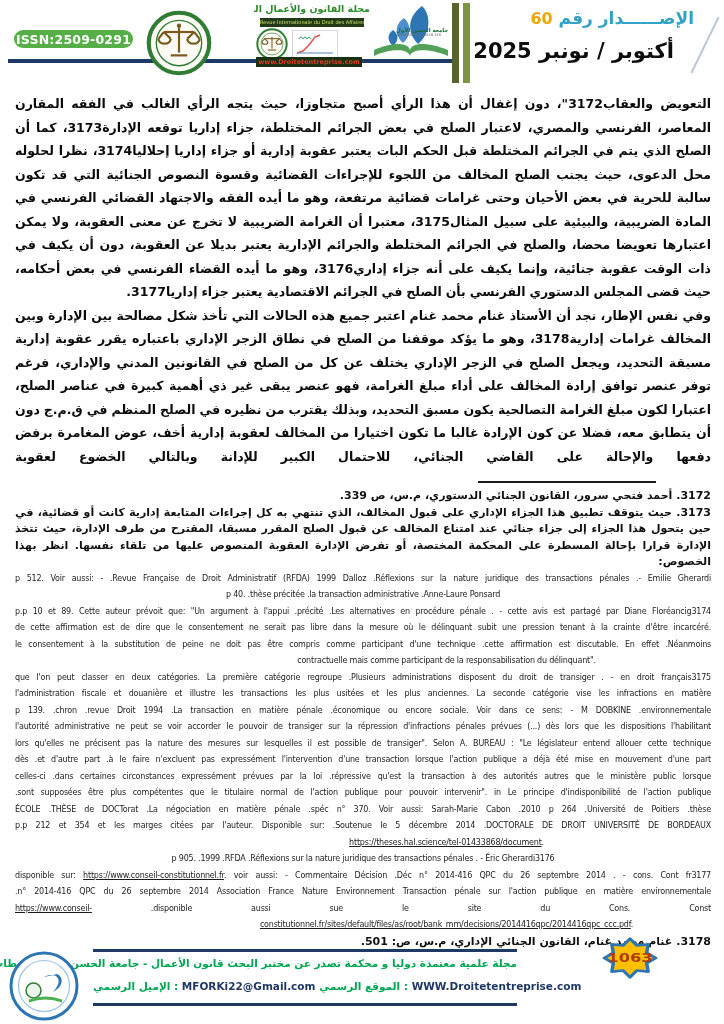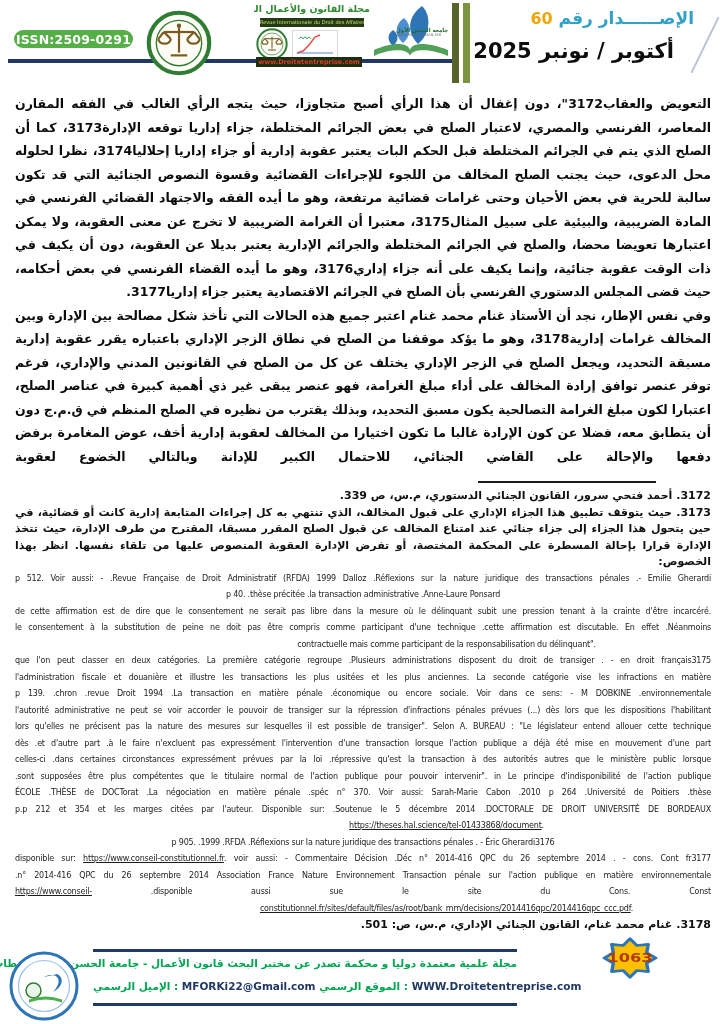--- a/index.html
+++ b/index.html
@@ -145,20 +145,21 @@
       <div class="para">التعويض والعقاب3172"، دون إغفال أن هذا الرأي أصبح متجاوزا، حيث يتجه الرأي الغالب في الفقه المقارن المعاصر، الفرنسي والمصري، لاعتبار الصلح في بعض الجرائم المختلطة، جزاء إداريا توقعه الإدارة3173، كما أن الصلح الذي يتم في الجرائم المختلطة قبل الحكم البات يعتبر عقوبة إدارية أو جزاء إداريا إحلاليا3174، نظرا لحلوله محل الدعوى، حيث يجنب الصلح المخالف من اللجوء للإجراءات القضائية وقسوة النصوص الجنائية التي قد تكون سالبة للحرية في بعض الأحيان وحتى غرامات قضائية مرتفعة، وهو ما أيده الفقه والاجتهاد القضائي الفرنسي في المادة الضريبية، والبيئية على سبيل المثال3175، معتبرا أن الغرامة الضريبية لا تخرج عن معنى العقوبة، ولا يمكن اعتبارها تعويضا محضا، والصلح في الجرائم المختلطة والجرائم الإدارية يعتبر بديلا عن العقوبة، دون أن يكيف في ذات الوقت عقوبة جنائية، وإنما يكيف على أنه جزاء إداري3176، وهو ما أيده القضاء الفرنسي في بعض أحكامه، حيث قضى المجلس الدستوري الفرنسي بأن الصلح في الجرائم الاقتصادية يعتبر جزاء إداريا3177.</div>
       <div class="para jlast">وفي نفس الإطار، نجد أن الأستاذ غنام محمد غنام اعتبر جميع هذه الحالات التي تأخذ شكل مصالحة بين الإدارة وبين المخالف غرامات إدارية3178، وهو ما يؤكد موقفنا من الصلح في نطاق الزجر الإداري باعتباره يقرر عقوبة إدارية مسبقة التحديد، ويجعل الصلح في الزجر الإداري يختلف عن كل من الصلح في القانونين المدني والإداري، فرغم توفر عنصر توافق إرادة المخالف على أداء مبلغ الغرامة، فهو عنصر يبقى غير ذي أهمية كبيرة في عناصر الصلح، اعتبارا لكون مبلغ الغرامة التصالحية يكون مسبق التحديد، وبذلك يقترب من نظيره في الصلح المنظم في ق.م.ج دون أن يتطابق معه، فضلا عن كون الإرادة غالبا ما تكون اختيارا من المخالف لعقوبة إدارية أخف، عوض المغامرة برفض دفعها والإحالة على القاضي الجنائي، للاحتمال الكبير للإدانة وبالتالي الخضوع لعقوبة</div>
     </div>
 
   <div class="fnsep"></div>
   <div class="fn">
       <div class="ar">3172. أحمد فتحي سرور، القانون الجنائي الدستوري، م.س، ص 339.</div>
       <div class="ar">3173. حيث يتوقف تطبيق هذا الجزاء الإداري على قبول المخالف، الذي تنتهي به كل إجراءات المتابعة إدارية كانت أو قضائية، في حين يتحول هذا الجزاء إلى جزاء جنائي عند امتناع المخالف عن قبول الصلح المقرر مسبقا، المقترح من طرف الإدارة، حيث تتخذ الإدارة قرارا بإحالة المسطرة على المحكمة المختصة، أو تفرض الإدارة العقوبة المنصوص عليها من تلقاء نفسها. انظر بهذا الخصوص:</div>
       <div class="fr j">p 512. Voir aussi: - .Revue Française de Droit Administratif (RFDA) 1999 Dalloz .Réflexions sur la nature juridique des transactions pénales .- Emilie Gherardi</div>
       <div class="fr r">p 40. .thèse précitée .la transaction administrative .Anne-Laure Ponsard</div>
+      <div class="fr j">p.p 10 et 89. Cette auteur prévoit que: "Un argument à l'appui .précité .Les alternatives en procédure pénale . - cette avis est partagé par Diane Floréancig3174</div>
       <div class="fr j">de cette affirmation est de dire que le consentement ne serait pas libre dans la mesure où le délinquant subit une pression tenant à la crainte d'être incarcéré.</div>
       <div class="fr j">le consentement à la substitution de peine ne doit pas être compris comme participant d'une technique .cette affirmation est discutable. En effet .Néanmoins</div>
       <div class="fr c">contractuelle mais comme participant de la responsabilisation du délinquant".</div>
       <div class="fr j">que l'on peut classer en deux catégories. La première catégorie regroupe .Plusieurs administrations disposent du droit de transiger . - en droit français3175</div>
       <div class="fr j">l'administration fiscale et douanière et illustre les transactions les plus usitées et les plus anciennes. La seconde catégorie vise les infractions en matière</div>
       <div class="fr j">p 139. .chron .revue Droit 1994 .La transaction en matière pénale .économique ou encore sociale. Voir dans ce sens: - M DOBKINE .environnementale</div>
       <div class="fr j">l'autorité administrative ne peut se voir accorder le pouvoir de transiger sur la répression d'infractions pénales prévues (...) dès lors que les dispositions l'habilitant</div>
       <div class="fr j">lors qu'elles ne précisent pas la nature des mesures sur lesquelles il est possible de transiger". Selon A. BUREAU : "Le législateur entend allouer cette technique</div>
       <div class="fr j">dès .et d'autre part .à le faire n'excluent pas expressément l'intervention d'une transaction lorsque l'action publique a déjà été mise en mouvement d'une part</div>
       <div class="fr j">celles-ci .dans certaines circonstances expressément prévues par la loi .répressive qu'est la transaction à des autorités autres que le ministère public lorsque</div>

